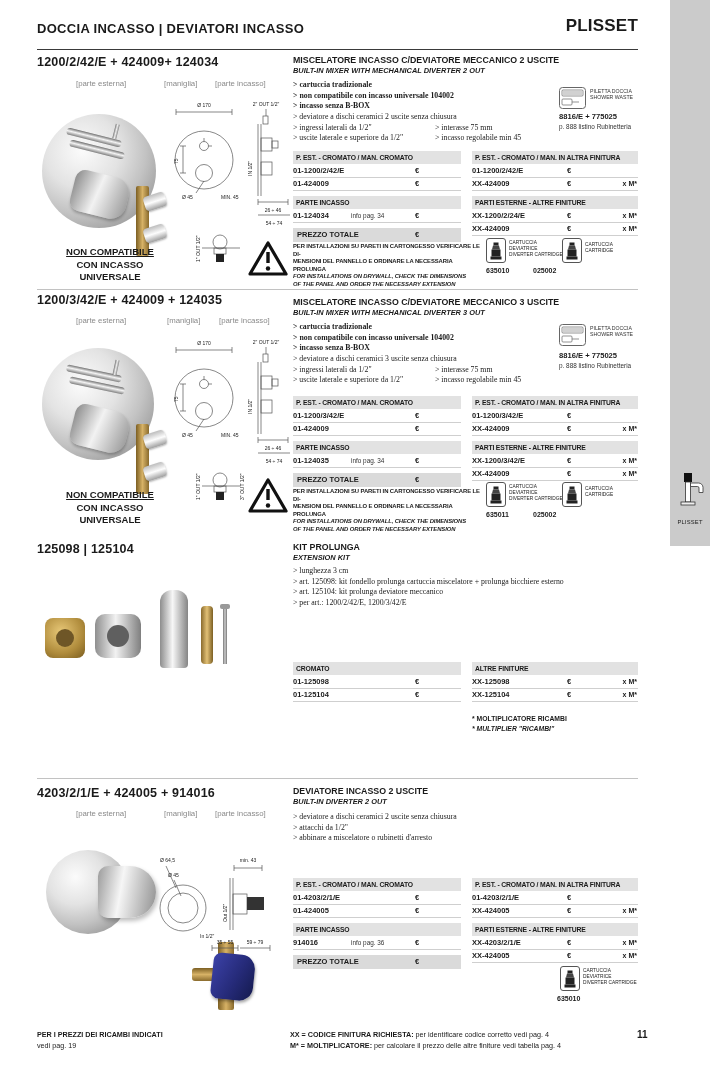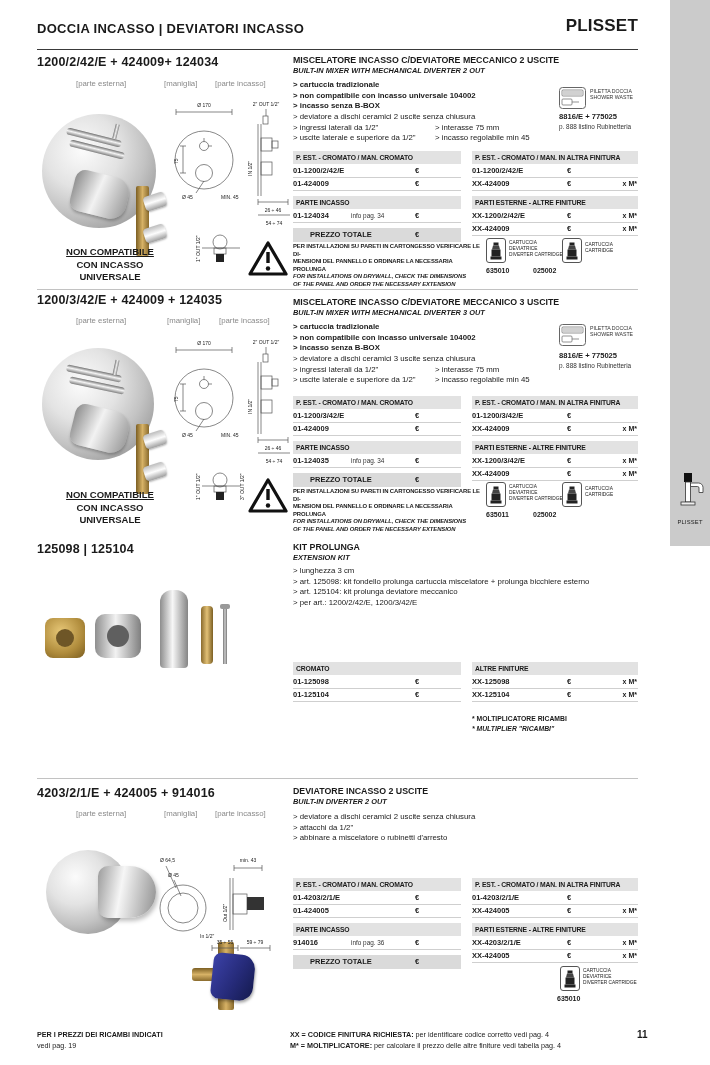--- a/index.html
+++ b/index.html
@@ -8,36 +8,36 @@
   .abs{position:absolute;}
   .hline{position:absolute;border-top:1.4px solid #3a3a3a;}
   .divider{position:absolute;left:37px;width:601px;border-top:1px solid #c2c2c2;}
   .h-title{font-size:13px;font-weight:bold;letter-spacing:.3px;}
   .brand{font-size:17px;font-weight:bold;letter-spacing:.2px;}
   .t-code{font-size:12.5px;font-weight:bold;letter-spacing:.2px;}
   .lbl{font-size:7.8px;color:#8a8a8a;margin-left:39px;}
   .rtitle{font-size:8.8px;font-weight:bold;}
   .rsub{font-size:7.4px;font-weight:bold;font-style:italic;}
   .bullets{font-size:7.8px;}
-  .bullets div{height:10.7px;line-height:10.7px;white-space:nowrap;}
+  .bullets div{height:10.7px;line-height:10.7px;white-space:nowrap;font-family:Liberation Serif, serif;}
   .bold{font-weight:bold;}
   .brow{display:flex;}
   .brow span:first-child{width:142px;display:inline-block;}
   .aside-lbl{font-size:5.2px;line-height:6.4px;color:#333;}
   .aside-code{font-size:7.6px;font-weight:bold;}
   .aside-ref{font-size:6.4px;color:#333;}
   .ptable{font-size:7.5px;}
   .ph{background:#e2e2e2;font-weight:bold;font-size:6.8px;letter-spacing:-.15px;padding:3px 3px 2px;margin-bottom:1px;white-space:nowrap;overflow:hidden;height:13px;}
   .pr{position:relative;height:13px;line-height:12.5px;border-bottom:1px solid #cfcfcf;font-weight:bold;white-space:nowrap;}
   .pr .info{position:absolute;left:58px;top:0;font-weight:normal;font-size:6.4px;color:#333;}
   .eurL{position:absolute;left:122px;top:0;}
   .eurR{position:absolute;left:95px;top:0;}
   .mult{position:absolute;right:1px;top:0;font-size:7px;font-weight:bold;}
   .gap{margin-top:5px;}
-  .ptot{position:relative;background:#dadada;height:14px;line-height:14px;font-weight:bold;font-size:7.5px;padding-left:17px;margin-top:5px;}
+  .ptot{position:relative;background:#dadada;height:14px;line-height:14px;font-weight:bold;font-size:7.5px;padding-left:4px;margin-top:5px;}
   .warn{font-size:5.9px;font-weight:bold;line-height:7.6px;letter-spacing:-.1px;width:192px;}
   .warn .it{font-style:italic;}
   .cart-box{position:absolute;width:20px;height:25px;border:1px solid #555;border-radius:3px;background:#fff;display:flex;align-items:center;justify-content:center;}
   .cart-lbl{position:absolute;font-size:4.8px;line-height:6px;color:#222;white-space:nowrap;}
   .cart-code{position:absolute;font-size:7px;font-weight:bold;}
   .nc{font-size:9.5px;font-weight:bold;text-align:center;line-height:12.5px;width:160px;}
   .nc .u{text-decoration:underline;}
   .foot{font-size:7.2px;}
   .notes{font-size:6.8px;font-weight:bold;line-height:10px;}
   .notes .it{font-style:italic;}
@@ -189,21 +189,21 @@
   <div class="pr"><span>01-424009</span><span class="eurL">€</span></div>
   <div class="ph gap">PARTE INCASSO</div>
   <div class="pr"><span>01-124034</span><span class="info">info pag. 34</span><span class="eurL">€</span></div>
   <div class="ptot"><span>PREZZO TOTALE</span><span class="eurL">€</span></div>
 </div>
 <div class="abs ptable" style="left:472px;top:151px;width:166px">
   <div class="ph">P. EST. - CROMATO / MAN. IN ALTRA FINITURA</div>
   <div class="pr"><span>01-1200/2/42/E</span><span class="eurR">€</span></div>
   <div class="pr"><span>XX-424009</span><span class="eurR">€</span><span class="mult">x M*</span></div>
   <div class="ph gap">PARTI ESTERNE - ALTRE FINITURE</div>
-  <div class="pr"><span>XX-1200/2/42/E</span><span class="eurR">€</span><span class="mult">x M*</span></div>
+  <div class="pr"><span>XX-1200/2/24/E</span><span class="eurR">€</span><span class="mult">x M*</span></div>
   <div class="pr"><span>XX-424009</span><span class="eurR">€</span><span class="mult">x M*</span></div>
 </div>
 
 <div class="abs warn" style="left:293px;top:243px">
   <div>PER INSTALLAZIONI SU PARETI IN CARTONGESSO VERIFICARE LE DI-</div>
   <div>MENSIONI DEL PANNELLO E ORDINARE LA NECESSARIA PROLUNGA</div>
   <div class="it">FOR INSTALLATIONS ON DRYWALL, CHECK THE DIMENSIONS</div>
   <div class="it">OF THE PANEL AND ORDER THE NECESSARY EXTENSION</div>
 </div>
 <div class="cart-box" style="left:486px;top:238px">

